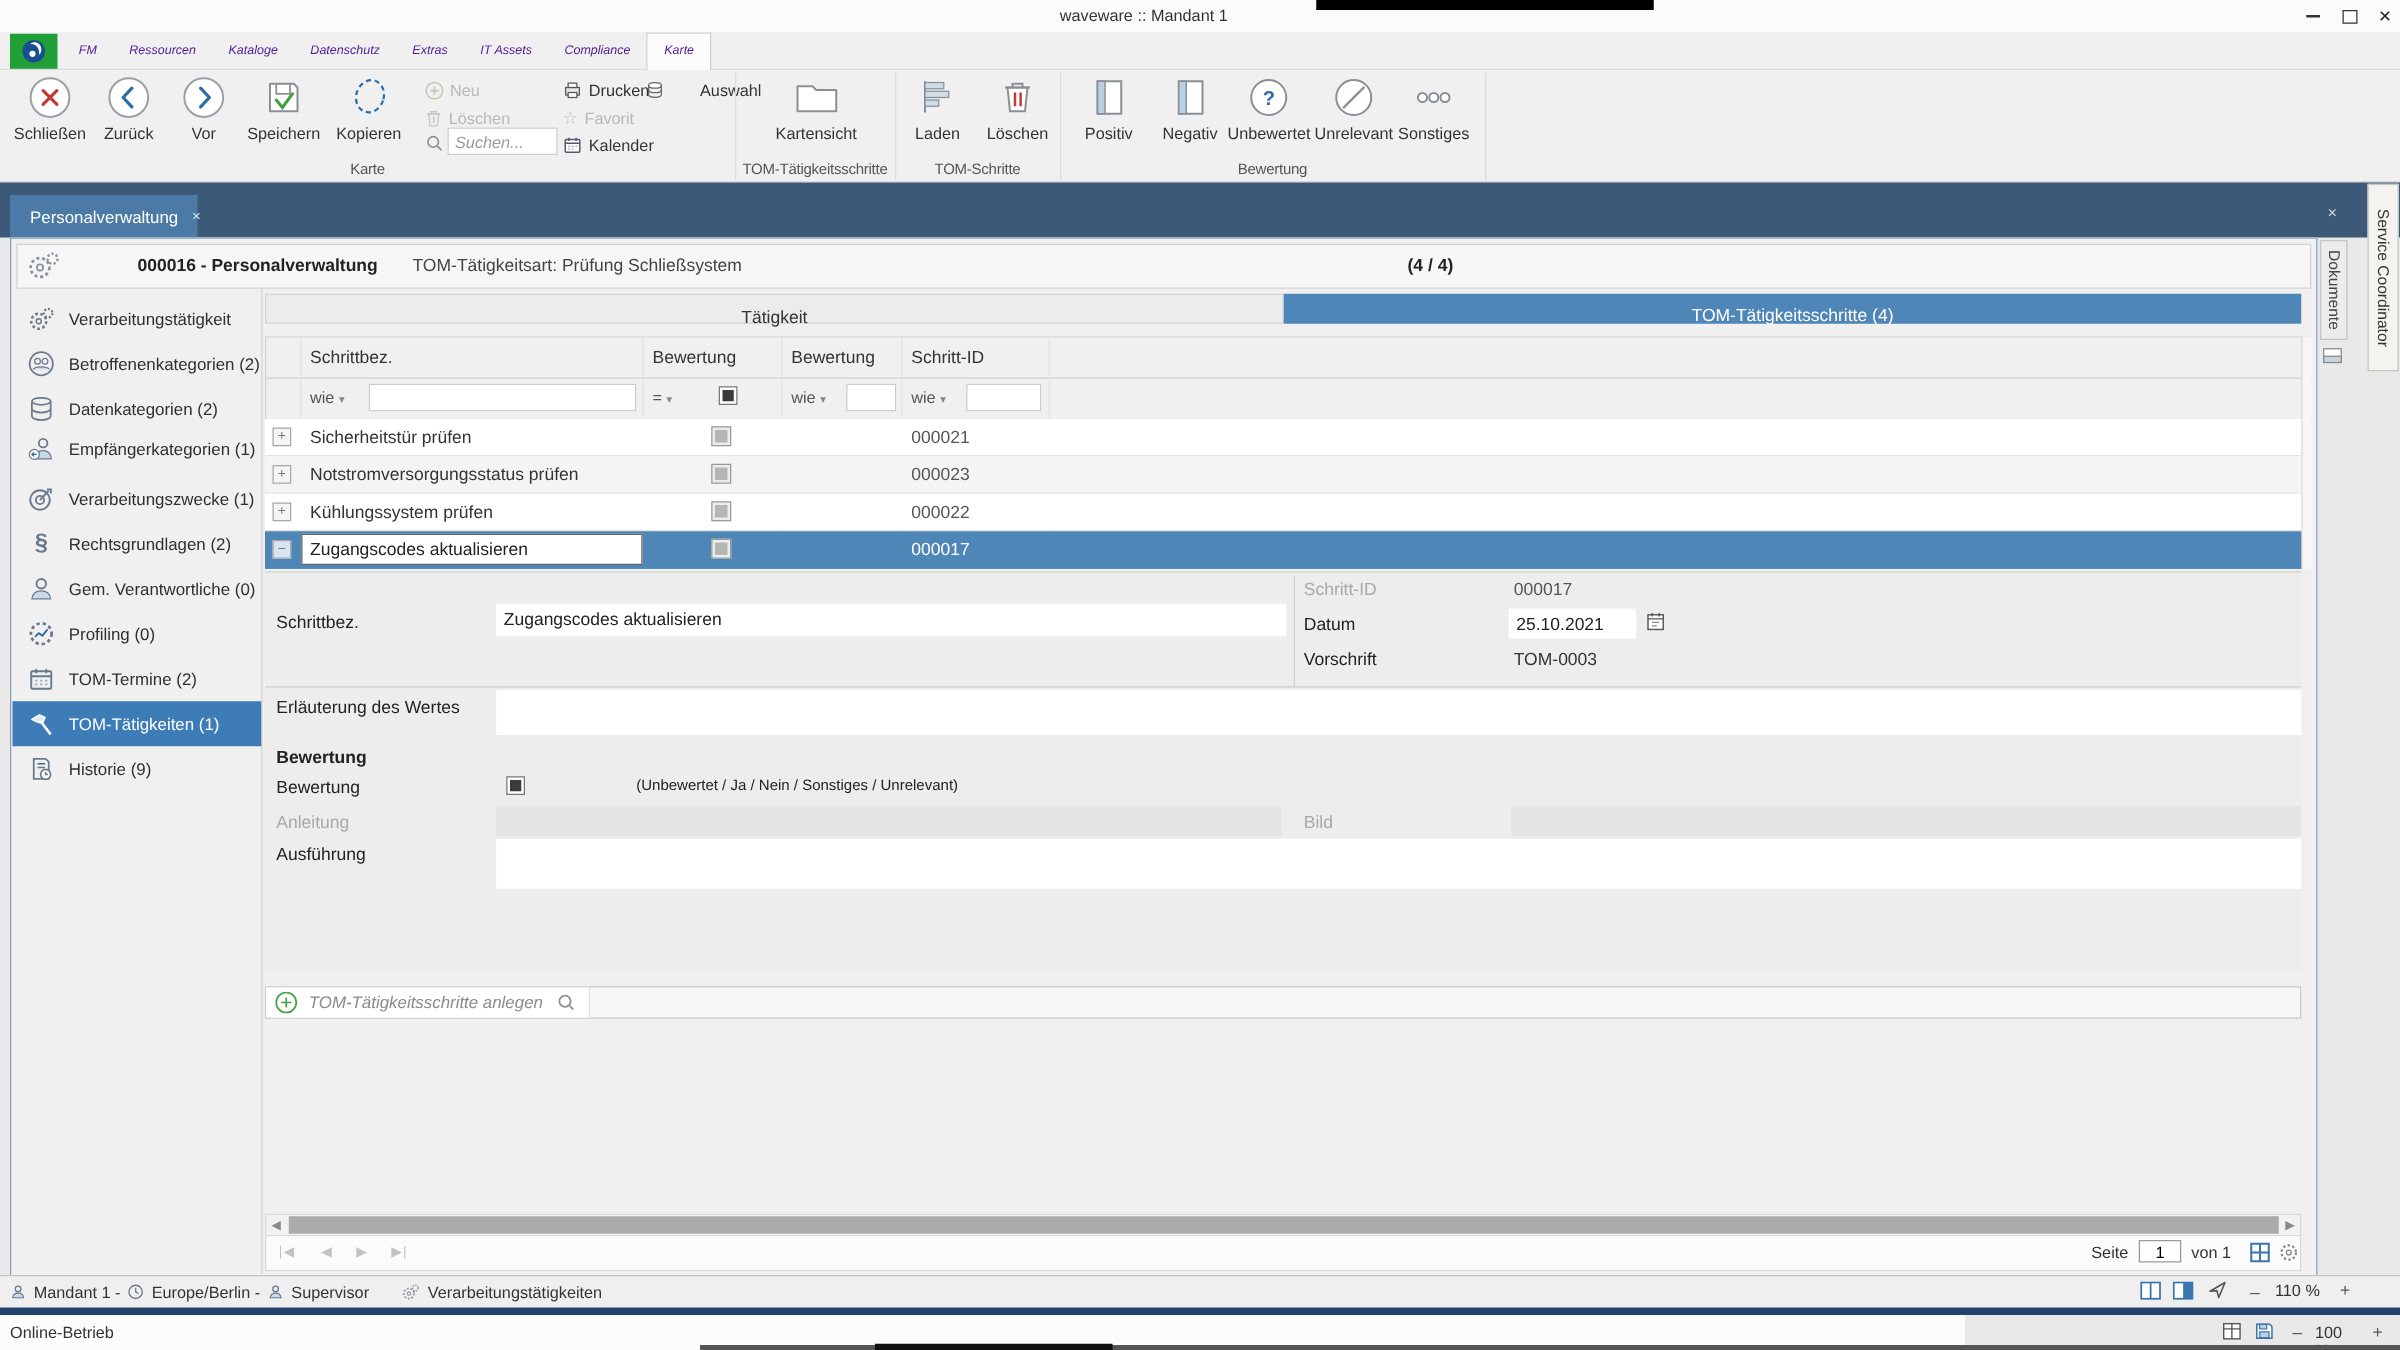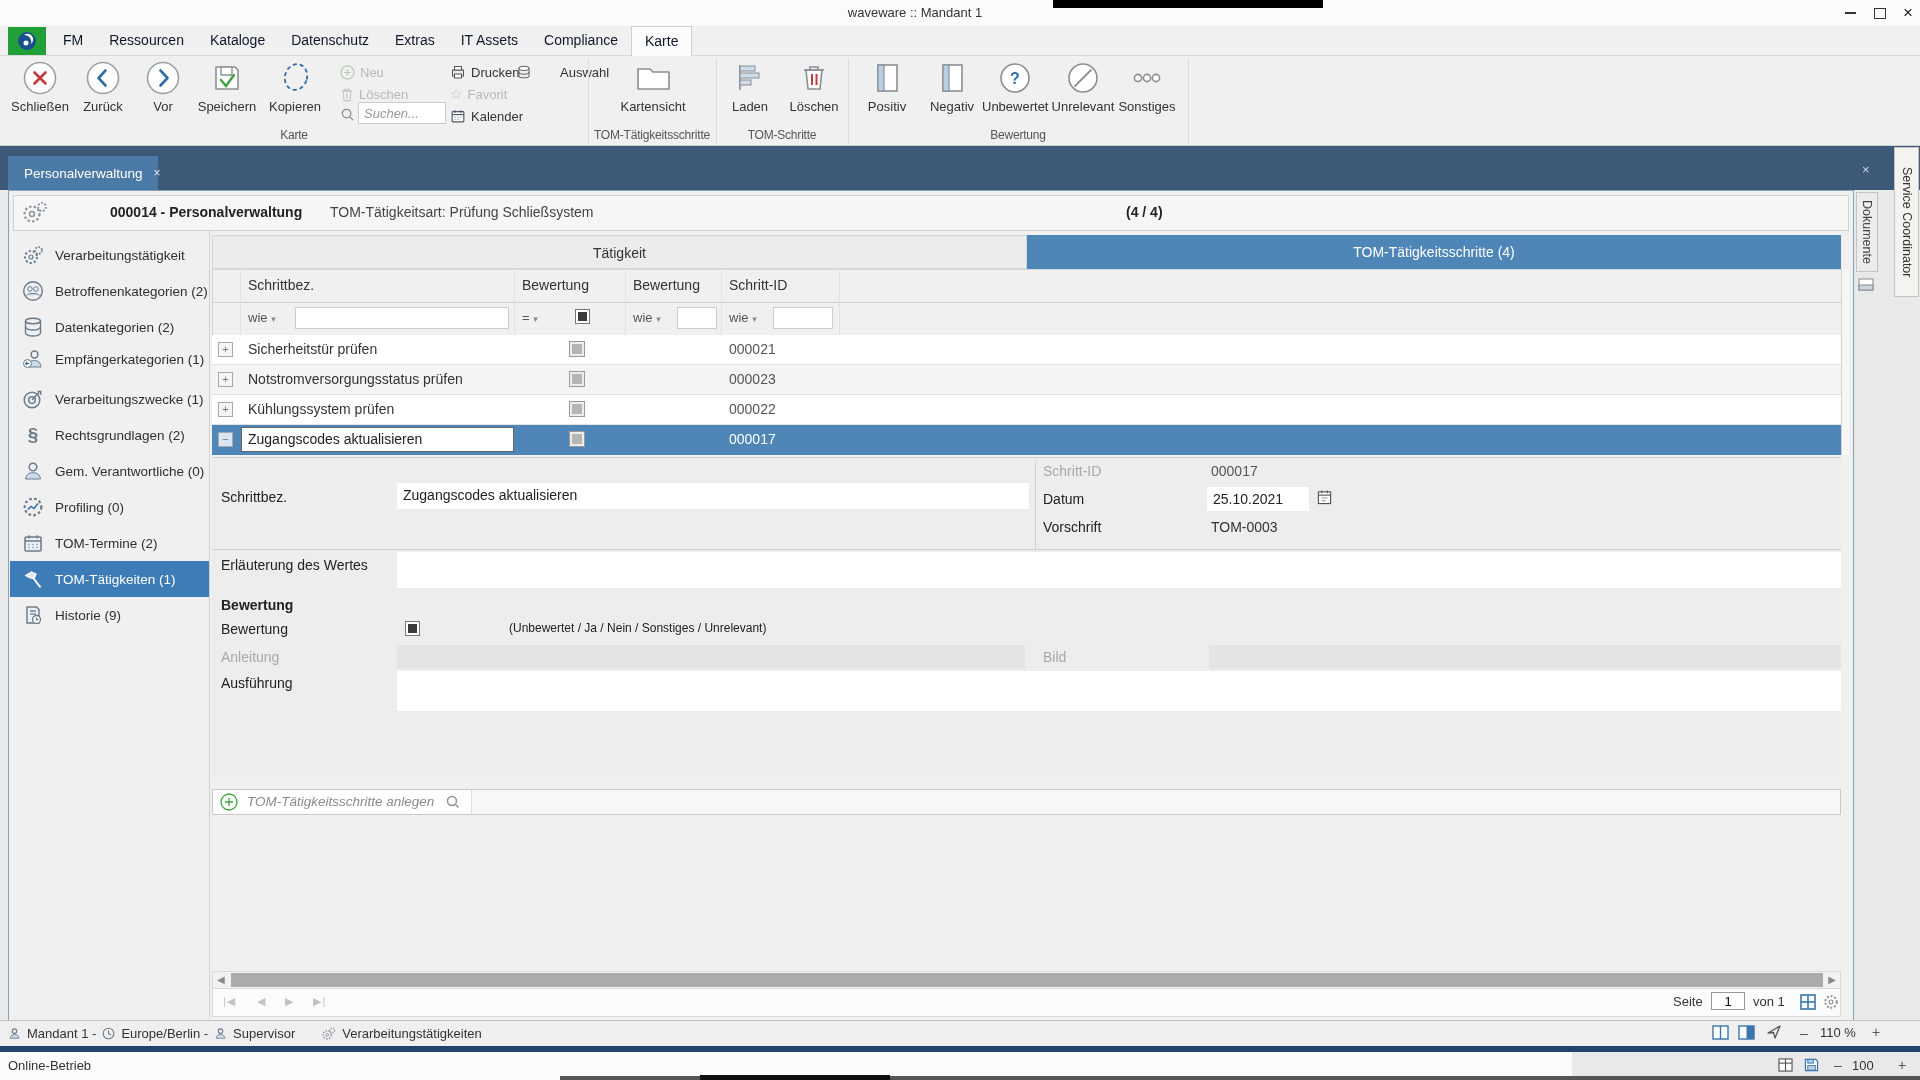--- a/index.html
+++ b/index.html
@@ -7,21 +7,21 @@
   .abs{position:absolute;}
   
   .titlebar{position:absolute;left:0;top:0;width:1920px;height:26px;background:#fbfbfb;}
   .title-text{position:absolute;left:820px;top:5px;width:190px;text-align:center;font-size:13px;color:#333;white-space:nowrap;}
   .black-accent{position:absolute;left:1053px;top:0;width:270px;height:8px;background:#000;}
   .winbtn{position:absolute;top:4px;width:24px;height:18px;display:flex;align-items:center;justify-content:center;}
   
   .menubar{position:absolute;left:0;top:26px;width:1920px;height:30px;background:#f0f0f0;border-bottom:1px solid #d9d9d9;box-sizing:border-box;}
   .appbtn{position:absolute;left:8px;top:1px;width:38px;height:28px;background:#21a038;display:flex;align-items:center;justify-content:center;}
   .menu-items{position:absolute;left:50px;top:0;height:30px;display:flex;}
-  .mi{padding:0 13px;line-height:29px;font-size:14px;color:#0f172a;white-space:nowrap;}
+  .mi{padding:0 13px;line-height:29px;font-size:10px;color:#4c1d95;white-space:nowrap;font-style:italic;}
   .mi.active{background:#fcfcfc;border:1px solid #cfcfcf;border-bottom:none;line-height:28px;}
   
   .ribbon{position:absolute;left:0;top:56px;width:1920px;height:90px;background:#f0f0f0;border-bottom:1px solid #d0d0d0;box-sizing:border-box;}
   .rbb{position:absolute;top:4px;text-align:center;cursor:default;}
   .rbb svg{display:block;margin:0 auto;}
   .rbl{display:block;margin-top:3px;font-size:13px;color:#333;white-space:nowrap;}
   .rsm{position:absolute;height:20px;display:flex;align-items:center;gap:5px;font-size:13px;color:#333;white-space:nowrap;}
   .rsm.dis{color:#b8b8b8;}
   .gsep{position:absolute;top:2px;height:86px;border-left:1px solid #dcdcdc;}
   .glabel{position:absolute;top:72px;font-size:12px;color:#555;text-align:center;letter-spacing:-0.2px;white-space:nowrap;}
@@ -36,21 +36,21 @@
   .hdrbox{position:absolute;left:4px;top:4px;width:1834px;height:34px;background:#f6f6f6;border:1px solid #d2d2d2;}
   .hdr-title{position:absolute;left:96px;top:8px;font-weight:bold;font-size:14px;color:#222;white-space:nowrap;}
   .hdr-sub{position:absolute;left:316px;top:8px;font-size:14px;color:#444;white-space:nowrap;}
   .hdr-count{position:absolute;left:1112px;top:8px;font-weight:bold;font-size:14px;color:#222;}
   
   .sbi{position:absolute;left:1px;width:199px;height:36px;display:flex;align-items:center;gap:11px;padding-left:12px;box-sizing:border-box;font-size:13.5px;color:#2f2f2f;white-space:nowrap;}
   .sbi.sel{background:#3e7cb8;color:#fff;}
   .sb-ico{width:22px;height:22px;flex:0 0 22px;display:flex;align-items:center;justify-content:center;}
   .sb-border{position:absolute;left:200px;top:40px;height:788px;border-left:1px solid #d2d2d2;}
   
-  .ctab{position:absolute;top:44px;height:34px;line-height:34px;text-align:center;font-size:14px;box-sizing:border-box;}
+  .ctab{position:absolute;top:44px;height:24px;line-height:34px;text-align:center;font-size:14px;box-sizing:border-box;}
   .ctab.plain{background:#ececec;border:1px solid #d4d4d4;color:#333;}
   .ctab.active{background:#4e86b8;color:#fff;}
   
   .thl{position:absolute;font-size:14px;color:#333;white-space:nowrap;}
   .filter-op{position:absolute;font-size:13px;color:#555;white-space:nowrap;}
   .arrow{font-size:9px;color:#888;}
   .finput{position:absolute;height:22px;background:#fff;border:1px solid #ccc;box-sizing:border-box;}
   .hline{position:absolute;height:1px;background:#d8d8d8;}
   .vline{position:absolute;width:1px;background:#e2e2e2;}
   .trow{position:absolute;left:203px;width:1629px;height:30px;box-sizing:border-box;border-bottom:1px solid #e3e3e3;}
@@ -312,21 +312,21 @@
   </div>
 
   <div class="panel">
 
     <div class="hdrbox">
       <svg width="26" height="24" viewBox="0 0 26 24" style="position:absolute;left:8px;top:5px;">
           <circle cx="10" cy="13" r="7.5" fill="none" stroke="#8a949e" stroke-width="2.2" stroke-dasharray="2.4 2.2"></circle>
           <circle cx="10" cy="13" r="2.5" fill="none" stroke="#8a949e" stroke-width="1.4"></circle>
           <circle cx="20" cy="6" r="4" fill="none" stroke="#8a949e" stroke-width="2" stroke-dasharray="1.8 1.7"></circle>
         </svg>
-      <span class="hdr-title">000014 - Personalverwaltung</span>
+      <span class="hdr-title">000016 - Personalverwaltung</span>
       <span class="hdr-sub">TOM-Tätigkeitsart: Prüfung Schließsystem</span>
       <span class="hdr-count">(4 / 4)</span>
     </div>
 
     <div class="sb-border"></div>
     <div class="sbi" style="top:46px;">
       <span class="sb-ico">
           <svg width="22" height="22" viewBox="0 0 22 22">
             <circle cx="9" cy="13" r="6" fill="none" stroke="#6a7a8a" stroke-width="2" stroke-dasharray="2.2 2"></circle>
             <circle cx="9" cy="13" r="2" fill="none" stroke="#6a7a8a" stroke-width="1.2"></circle>

